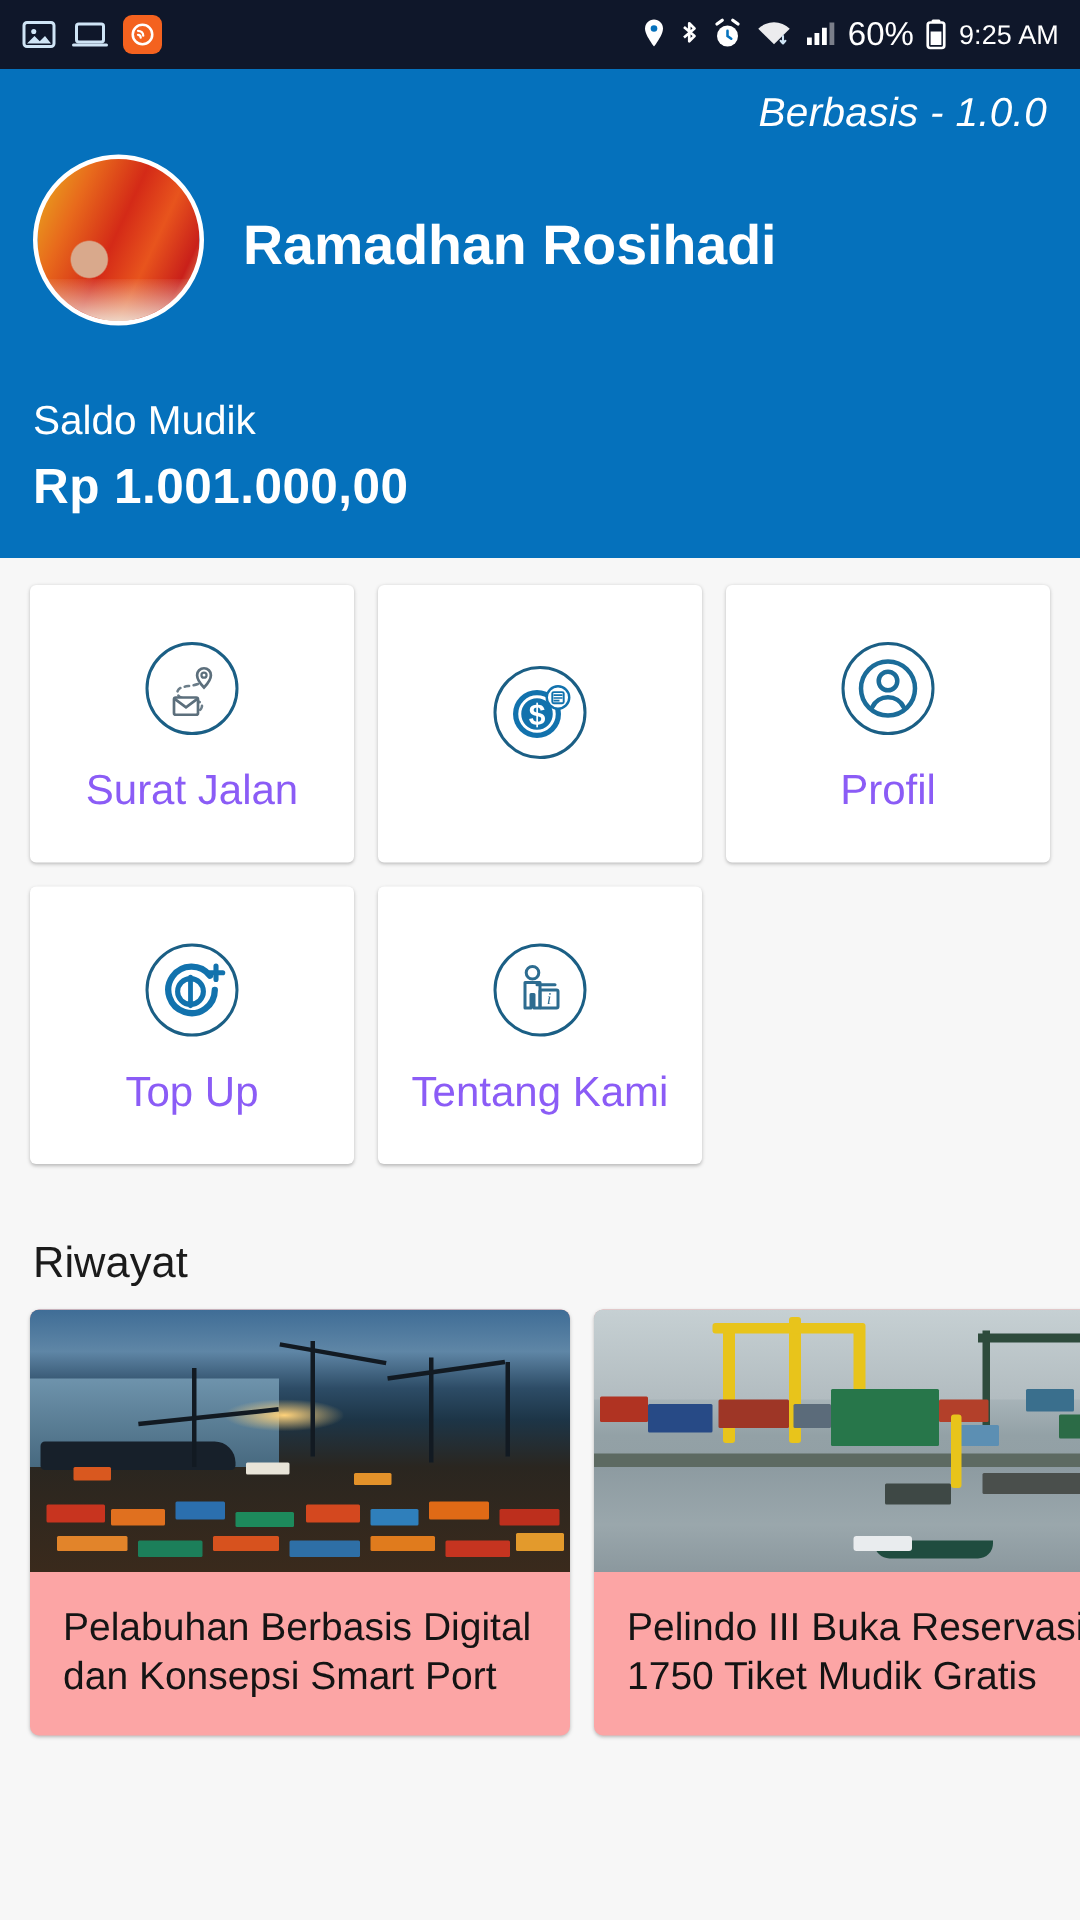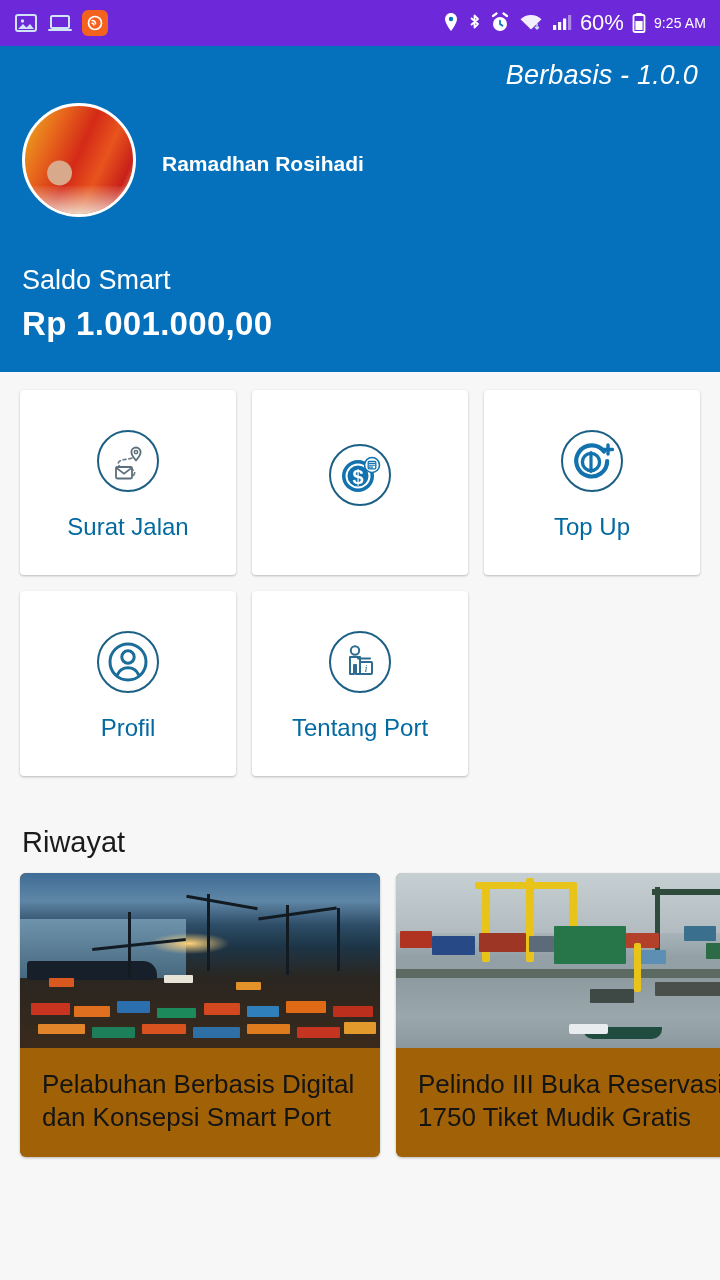--- a/index.html
+++ b/index.html
@@ -6,32 +6,32 @@
   html,body { width:720px; height:1280px; }
   body {
     font-family:"Liberation Sans", sans-serif;
     background:#f7f7f7;
     overflow:hidden;
     position:relative;
   }
 
   
   .statusbar{
-    height:46px; background:#6d28d9; color:#fff;
+    height:46px; background:#0f172a; color:#fff;
     display:flex; align-items:center; padding:0 14px;
     font-size:22px;
   }
   .sb-left{ display:flex; align-items:center; gap:9px; }
   .sb-right{ margin-left:auto; display:flex; align-items:center; gap:7px; }
   .sb-ico{ display:inline-flex; align-items:center; justify-content:center; }
   .sb-badge{
     width:26px;height:26px;border-radius:6px;background:#f4621f;
     display:inline-flex;align-items:center;justify-content:center;
   }
-  .sb-text{ font-size:14px; letter-spacing:.1px; }
+  .sb-text{ font-size:18px; letter-spacing:.1px; }
   .sb-pct{ font-size:22px; }
 
   
   .header{
     background:#0571bc; color:#fff;
     padding:0 22px 0 22px; height:326px; position:relative;
   }
   .version{
     text-align:right; font-style:italic; font-size:27px;
     padding-top:14px; letter-spacing:.2px; font-weight:400;
@@ -44,48 +44,48 @@
       radial-gradient(circle at 32% 62%, #d9a98c 0 12%, rgba(217,169,140,0) 13%),
       linear-gradient(115deg,#e8b21f 0%, #e86a1c 25%, #d42a17 48%, #e8541d 66%, #c9201a 84%, #ead08a 100%);
     position:relative;
   }
   .avatar::after{
     content:""; position:absolute; left:0; right:0; bottom:0; height:26%;
     background:linear-gradient(180deg, rgba(255,255,255,.05), rgba(240,235,225,.85));
   }
   .greet{ margin-left:26px; }
   .greet .hello{ font-size:26px; font-weight:400; opacity:.97; }
-  .greet .name{ font-size:21px; font-weight:700; margin-top:8px; }
+  .greet .name{ font-size:37px; font-weight:700; margin-top:8px; }
 
   .balance{ margin-top:48px; }
   .balance .lbl{ font-size:27px; font-weight:400; }
   .balance .amt{ font-size:33px; font-weight:700; margin-top:9px; letter-spacing:.3px; }
 
   
   .menu{
     padding:18px 20px 0 20px;
     display:flex; flex-wrap:wrap; gap:16px;
   }
   .mcard{
     width:216px; height:185px; background:#fff; border-radius:4px;
     box-shadow:0 1px 3px rgba(0,0,0,.16), 0 1px 2px rgba(0,0,0,.10);
     display:flex; flex-direction:column; align-items:center; justify-content:center;
   }
   .mcard .ring{
     width:72px;height:72px;border-radius:50%;
     display:flex;align-items:center;justify-content:center;
     margin-bottom:16px;
   }
-  .mcard .lbl{ font-size:24px; color:#0369a1; }
+  .mcard .lbl{ font-size:28px; color:#8b5cf6; }
 
   
   .artikel-h{ font-size:29px; color:#1b1b1b; padding:50px 0 14px 22px; }
   .arow{ display:flex; gap:16px; padding-left:20px; }
   .acard{
-    width:360px; background:#a16207; border-radius:6px; flex:none;
+    width:360px; background:#fca5a5; border-radius:6px; flex:none;
     box-shadow:0 1px 3px rgba(0,0,0,.17), 0 1px 2px rgba(0,0,0,.10);
     overflow:hidden;
   }
   .acard .thumb{ width:100%; height:175px; position:relative; overflow:hidden; }
   .acard .atitle{
     font-size:26px; line-height:1.28; color:#141414;
     padding:20px 18px 22px 22px;
   }
 
   
@@ -194,21 +194,21 @@
   <div class="version">Berbasis - 1.0.0</div>
 
   <div class="userrow">
     <div class="avatar"></div>
     <div class="greet">
       <div class="name">Ramadhan Rosihadi</div>
     </div>
   </div>
 
   <div class="balance">
-    <div class="lbl">Saldo Smart</div>
+    <div class="lbl">Saldo Mudik</div>
     <div class="amt">Rp 1.001.000,00</div>
   </div>
 </div>
 
 <div class="menu">
 
   <div class="mcard">
     <div class="ring">
       <svg width="72" height="72" viewBox="0 0 72 72">
         <circle cx="36" cy="36" r="30" fill="none" stroke="#1b5f85" stroke-width="2"></circle>
@@ -233,53 +233,53 @@
         <rect x="44.2" y="22.4" width="7.6" height="7.4" rx="1" fill="none" stroke="#1272ad" stroke-width="1.3"></rect>
         <path d="M45 24.4h6M45 26.3h6M45 28.1h4" stroke="#1272ad" stroke-width="1.1"></path>
       </svg>
     </div>
   </div>
 
   <div class="mcard">
     <div class="ring">
       <svg width="72" height="72" viewBox="0 0 72 72">
         <circle cx="36" cy="36" r="30" fill="none" stroke="#1b5f85" stroke-width="2"></circle>
+        <circle cx="36" cy="36" r="18" fill="none" stroke="#1b6c99" stroke-width="3"></circle>
+        <circle cx="36" cy="31" r="6.2" fill="none" stroke="#1b6c99" stroke-width="3"></circle>
+        <path d="M25.5 48.5a11.6 11.6 0 0121 0" fill="none" stroke="#1b6c99" stroke-width="3" stroke-linecap="round"></path>
+      </svg>
+    </div>
+    <div class="lbl">Profil</div>
+  </div>
+
+  <div class="mcard">
+    <div class="ring">
+      <svg width="72" height="72" viewBox="0 0 72 72">
+        <circle cx="36" cy="36" r="30" fill="none" stroke="#1b5f85" stroke-width="2"></circle>
         <path d="M48 26.5A15.5 15.5 0 1051.2 36" fill="none" stroke="#1272ad" stroke-width="4.2" stroke-linecap="round"></path>
         <circle cx="35" cy="37" r="8.6" fill="none" stroke="#1272ad" stroke-width="3.4"></circle>
         <path d="M35 27.5v19" stroke="#1272ad" stroke-width="3.2" stroke-linecap="round"></path>
         <path d="M52 20v9M47.5 24.5h9" stroke="#1272ad" stroke-width="3.4" stroke-linecap="round"></path>
       </svg>
     </div>
     <div class="lbl">Top Up</div>
-  </div>
-
-  <div class="mcard">
-    <div class="ring">
-      <svg width="72" height="72" viewBox="0 0 72 72">
-        <circle cx="36" cy="36" r="30" fill="none" stroke="#1b5f85" stroke-width="2"></circle>
-        <circle cx="36" cy="36" r="18" fill="none" stroke="#1b6c99" stroke-width="3"></circle>
-        <circle cx="36" cy="31" r="6.2" fill="none" stroke="#1b6c99" stroke-width="3"></circle>
-        <path d="M25.5 48.5a11.6 11.6 0 0121 0" fill="none" stroke="#1b6c99" stroke-width="3" stroke-linecap="round"></path>
-      </svg>
-    </div>
-    <div class="lbl">Profil</div>
   </div>
 
   <div class="mcard">
     <div class="ring">
       <svg width="72" height="72" viewBox="0 0 72 72">
         <circle cx="36" cy="36" r="30" fill="none" stroke="#1b5f85" stroke-width="2"></circle>
         <circle cx="31" cy="24.5" r="4.2" fill="none" stroke="#2d6c90" stroke-width="2"></circle>
         <path d="M26 31h10v17h-4V39h-2v9h-4z" fill="none" stroke="#2d6c90" stroke-width="2" stroke-linejoin="round"></path>
         <path d="M34 32.5h12" stroke="#2d6c90" stroke-width="2" stroke-linecap="round"></path>
         <rect x="36" y="36" width="12" height="12" rx="1" fill="none" stroke="#2d6c90" stroke-width="2"></rect>
         <text x="42" y="45.5" text-anchor="middle" font-family="Liberation Serif, serif" font-size="11" font-style="italic" fill="#2d6c90">i</text>
       </svg>
     </div>
-    <div class="lbl">Tentang Port</div>
+    <div class="lbl">Tentang Kami</div>
   </div>
 
 </div>
 
 <div class="artikel-h">Riwayat</div>
 
 <div class="arow">
 
   <div class="acard">
     <div class="thumb port-dusk">

